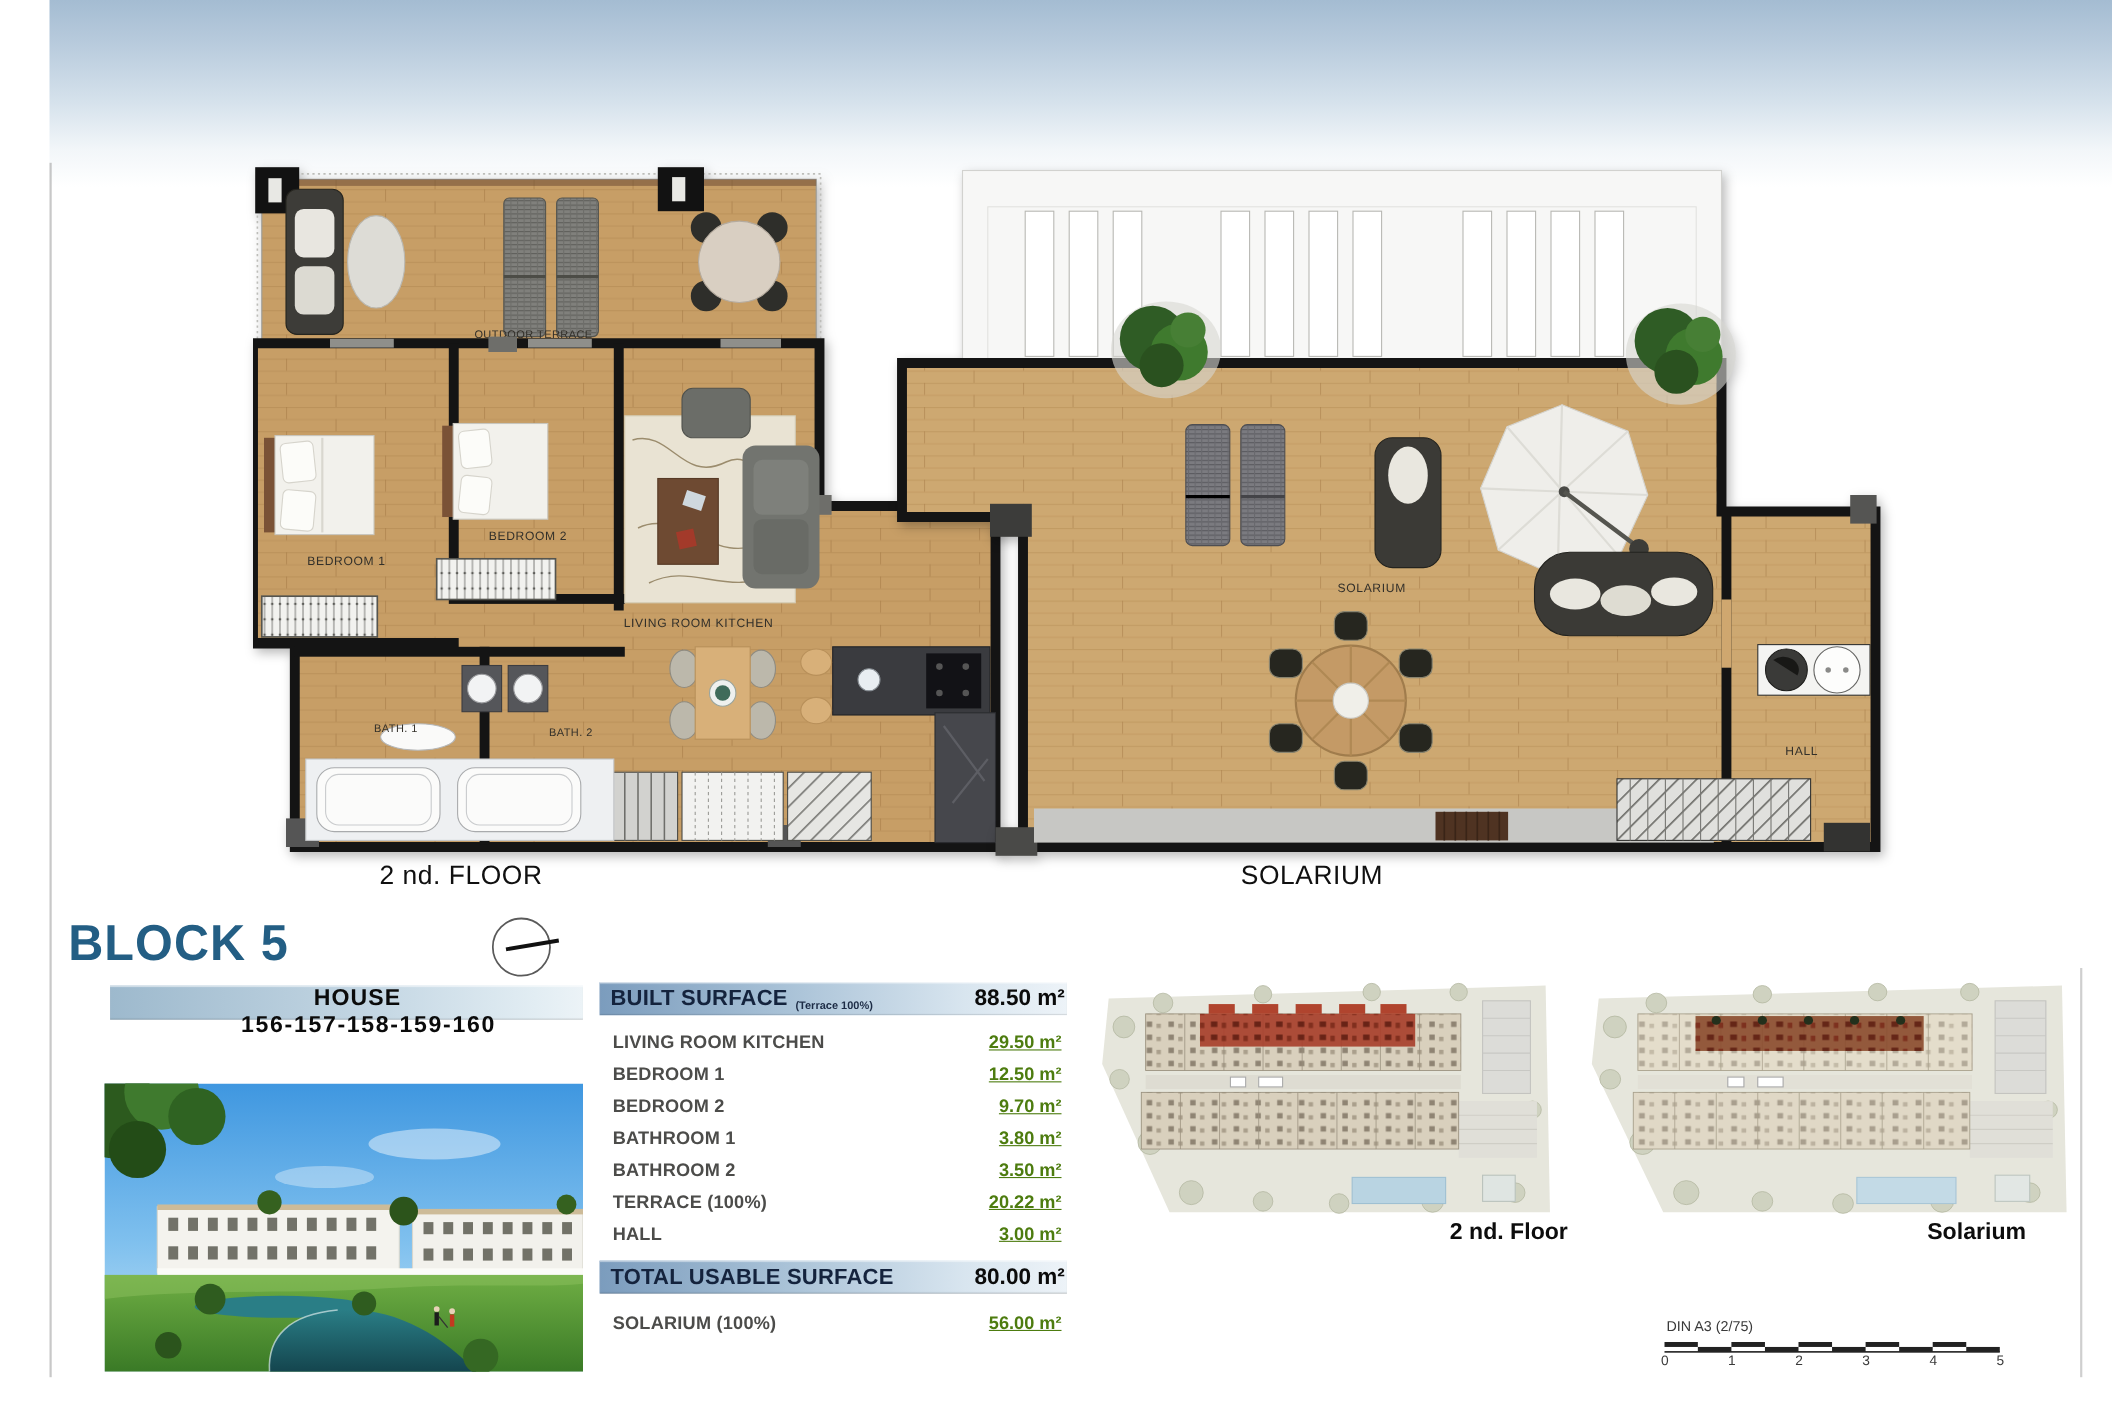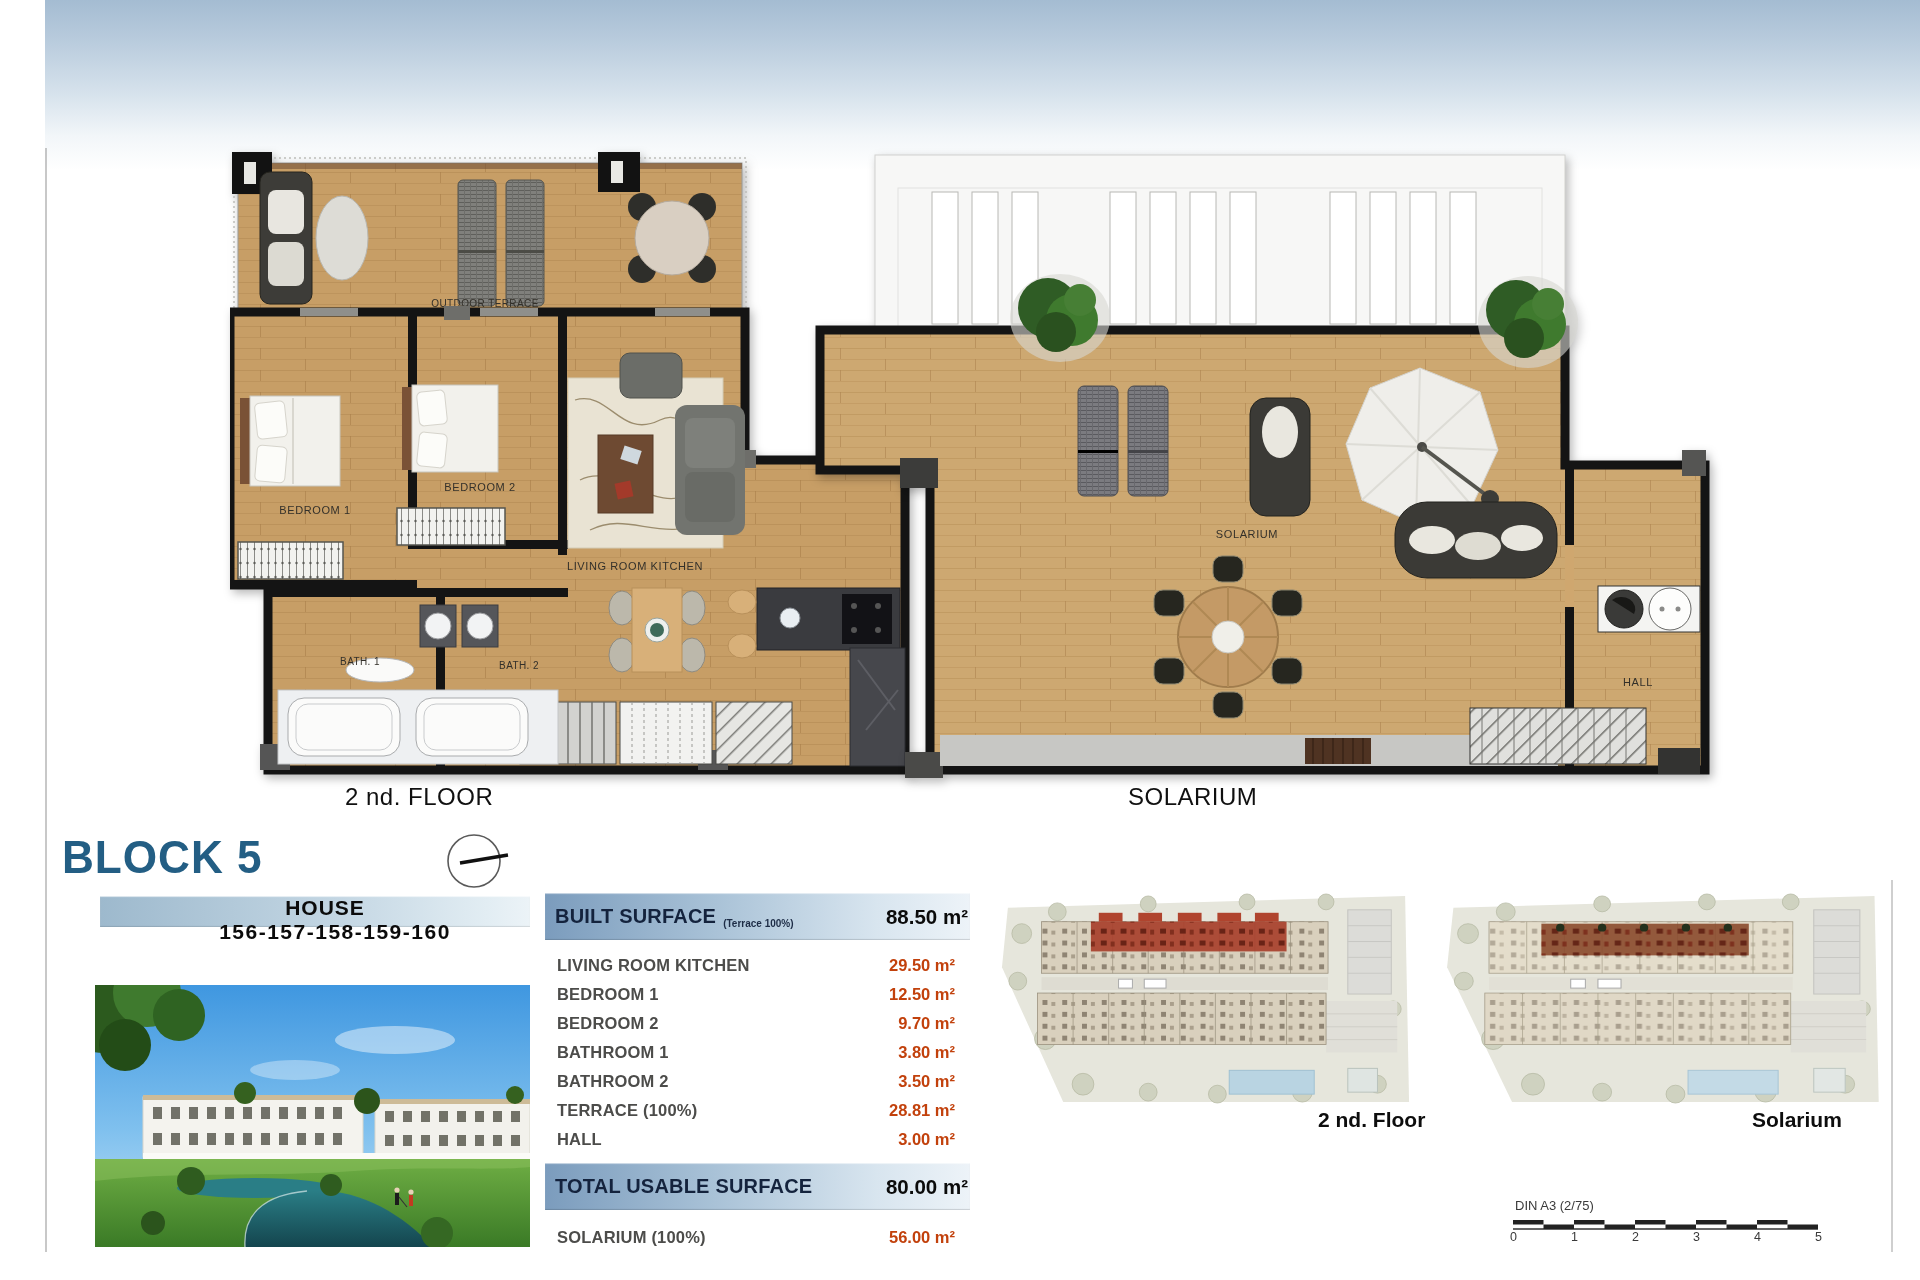--- a/index.html
+++ b/index.html
@@ -17,30 +17,30 @@
   
   .block-title{left:62px;top:830px;font-size:46px;font-weight:bold;color:#235e84;
                letter-spacing:1px;transform:scaleX(.96);transform-origin:left;}
   .house-bar{left:100px;top:896px;width:430px;height:31px;display:flex;align-items:center;
              background:linear-gradient(90deg,#9db9cd 0%,#c3d6e3 55%,#e2edf3 90%,#ecf3f7 100%);
              box-shadow:inset 0 1px 1px rgba(255,255,255,.7), inset 0 -1px 1px rgba(0,0,0,.12);flex-direction:column;}
   .house-bar .hl{font-weight:bold;font-size:21px;color:#0b0b0b;letter-spacing:1px;margin-left:20px;}
   .house-bar .hn{font-weight:bold;font-size:21px;color:#0b0b0b;letter-spacing:1.5px;margin-left:40px;}
   
   .stable{left:545px;top:893px;width:425px;}
-  .bar{height:47px;display:flex;align-items:center;
+  .bar{height:30px;display:flex;align-items:center;
        background:linear-gradient(90deg,#7b9cbd 0%,#a9c2d7 40%,#d8e5ef 78%,#edf3f8 100%);
        box-shadow:inset 0 1px 1px rgba(255,255,255,.6), inset 0 -1px 1px rgba(0,0,0,.15);}
   .bar .bl{font-weight:bold;font-size:20px;color:#14233d;margin-left:10px;letter-spacing:.2px;}
   .bar .bn{font-weight:bold;font-size:10px;color:#1d2c46;margin-left:7px;margin-top:13px;}
   .bar .bv{font-weight:bold;font-size:20.5px;color:#0b0b0b;margin-left:auto;margin-right:2px;}
   .rows{margin-top:11px;}
   .srow{height:29px;display:flex;align-items:center;}
   .srow .rl{font-weight:bold;font-size:16.5px;color:#4c4c4a;margin-left:12px;letter-spacing:.2px;}
-  .srow .rv{font-weight:bold;font-size:16.5px;color:#c2410c;margin-left:auto;margin-right:15px;}
+  .srow .rv{font-weight:bold;font-size:16.5px;color:#4d7c0f;margin-left:auto;margin-right:5px;text-decoration:underline;}
   .total-bar{margin-top:9px;gap:20px;}
   .sol-row{margin-top:13px;}
   
   .sp-label{font-size:21px;font-weight:bold;color:#0d0d0d;}
   
   .dinlabel{font-size:13px;color:#3a3a3a;}
   .ticks{position:absolute;left:1513px;top:1230px;width:312px;height:16px;}
   .ticks span{position:absolute;font-size:12.5px;color:#3a3a3a;}
   
   text{font-family:"Liberation Sans", sans-serif;}
@@ -469,21 +469,21 @@
     <div class="srow">
       <span class="rl">BATHROOM 1</span>
       <span class="rv">3.80 m²</span>
     </div>
     <div class="srow">
       <span class="rl">BATHROOM 2</span>
       <span class="rv">3.50 m²</span>
     </div>
     <div class="srow">
       <span class="rl">TERRACE (100%)</span>
-      <span class="rv">28.81 m²</span>
+      <span class="rv">20.22 m²</span>
     </div>
     <div class="srow">
       <span class="rl">HALL</span>
       <span class="rv">3.00 m²</span>
     </div>
   </div>
   <div class="bar total-bar">
     <span class="bl">TOTAL USABLE SURFACE</span>
     <span class="bv">80.00 m²</span>
   </div>

